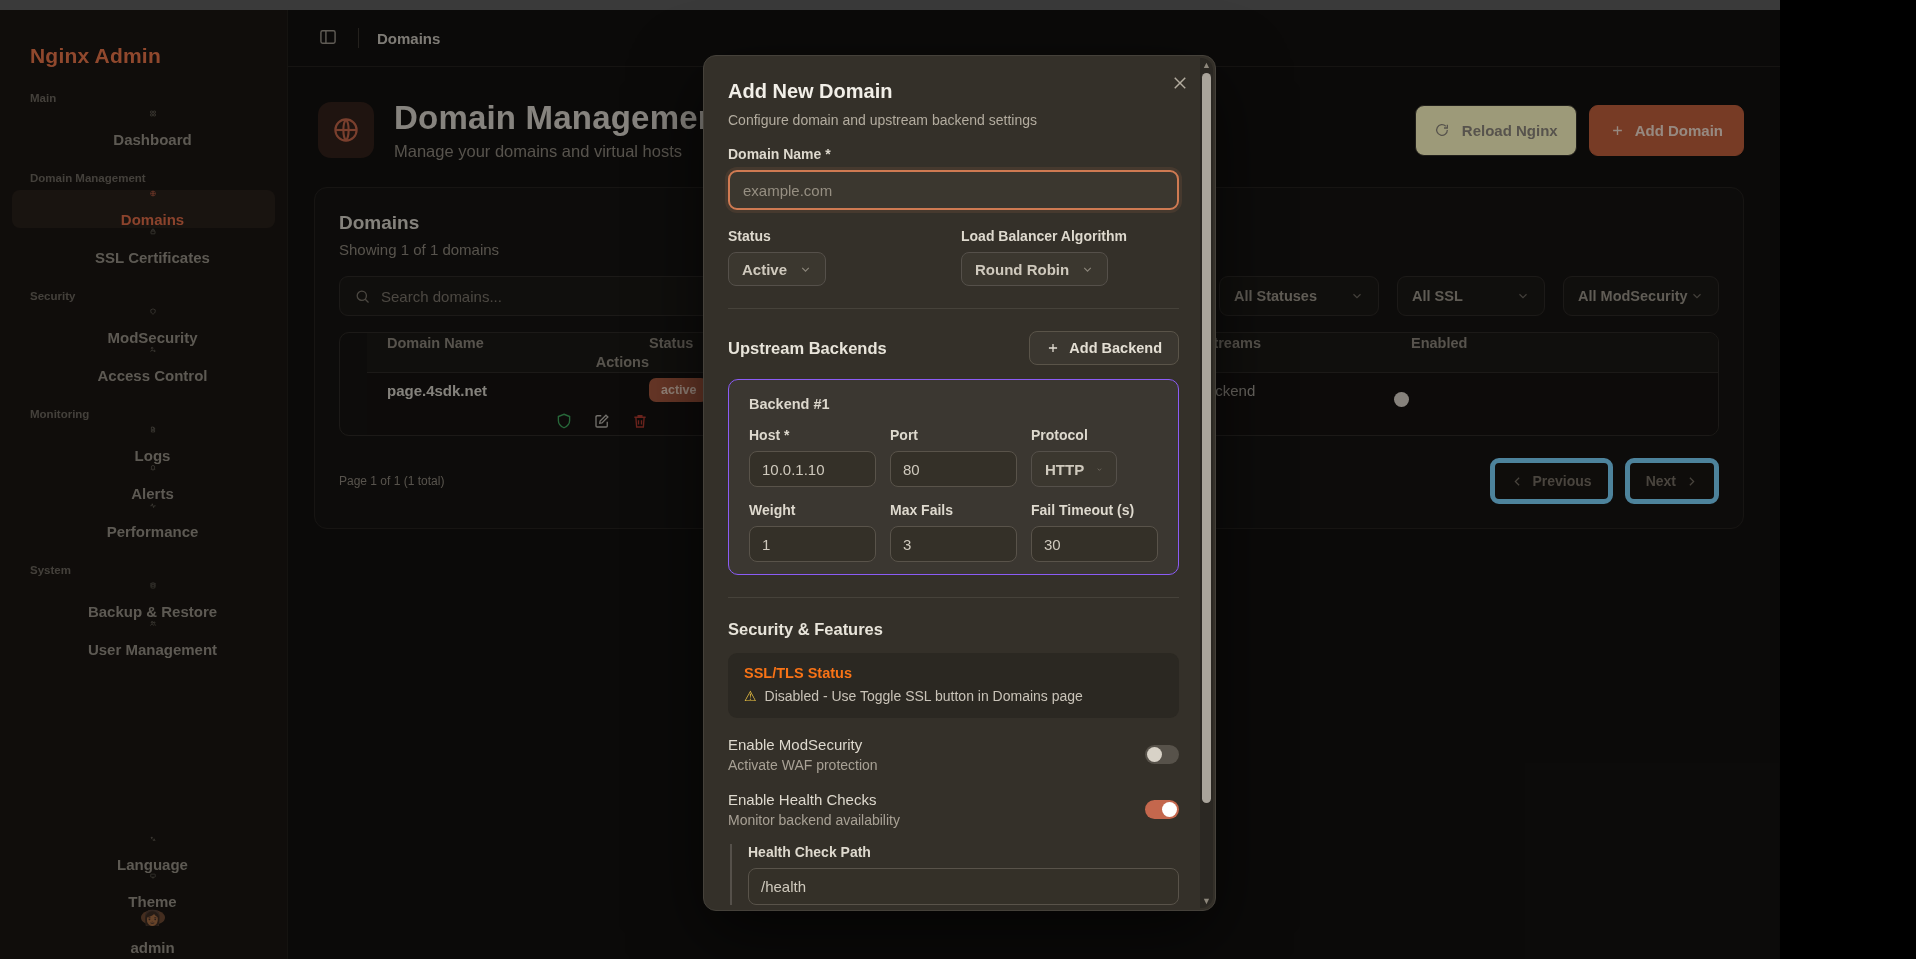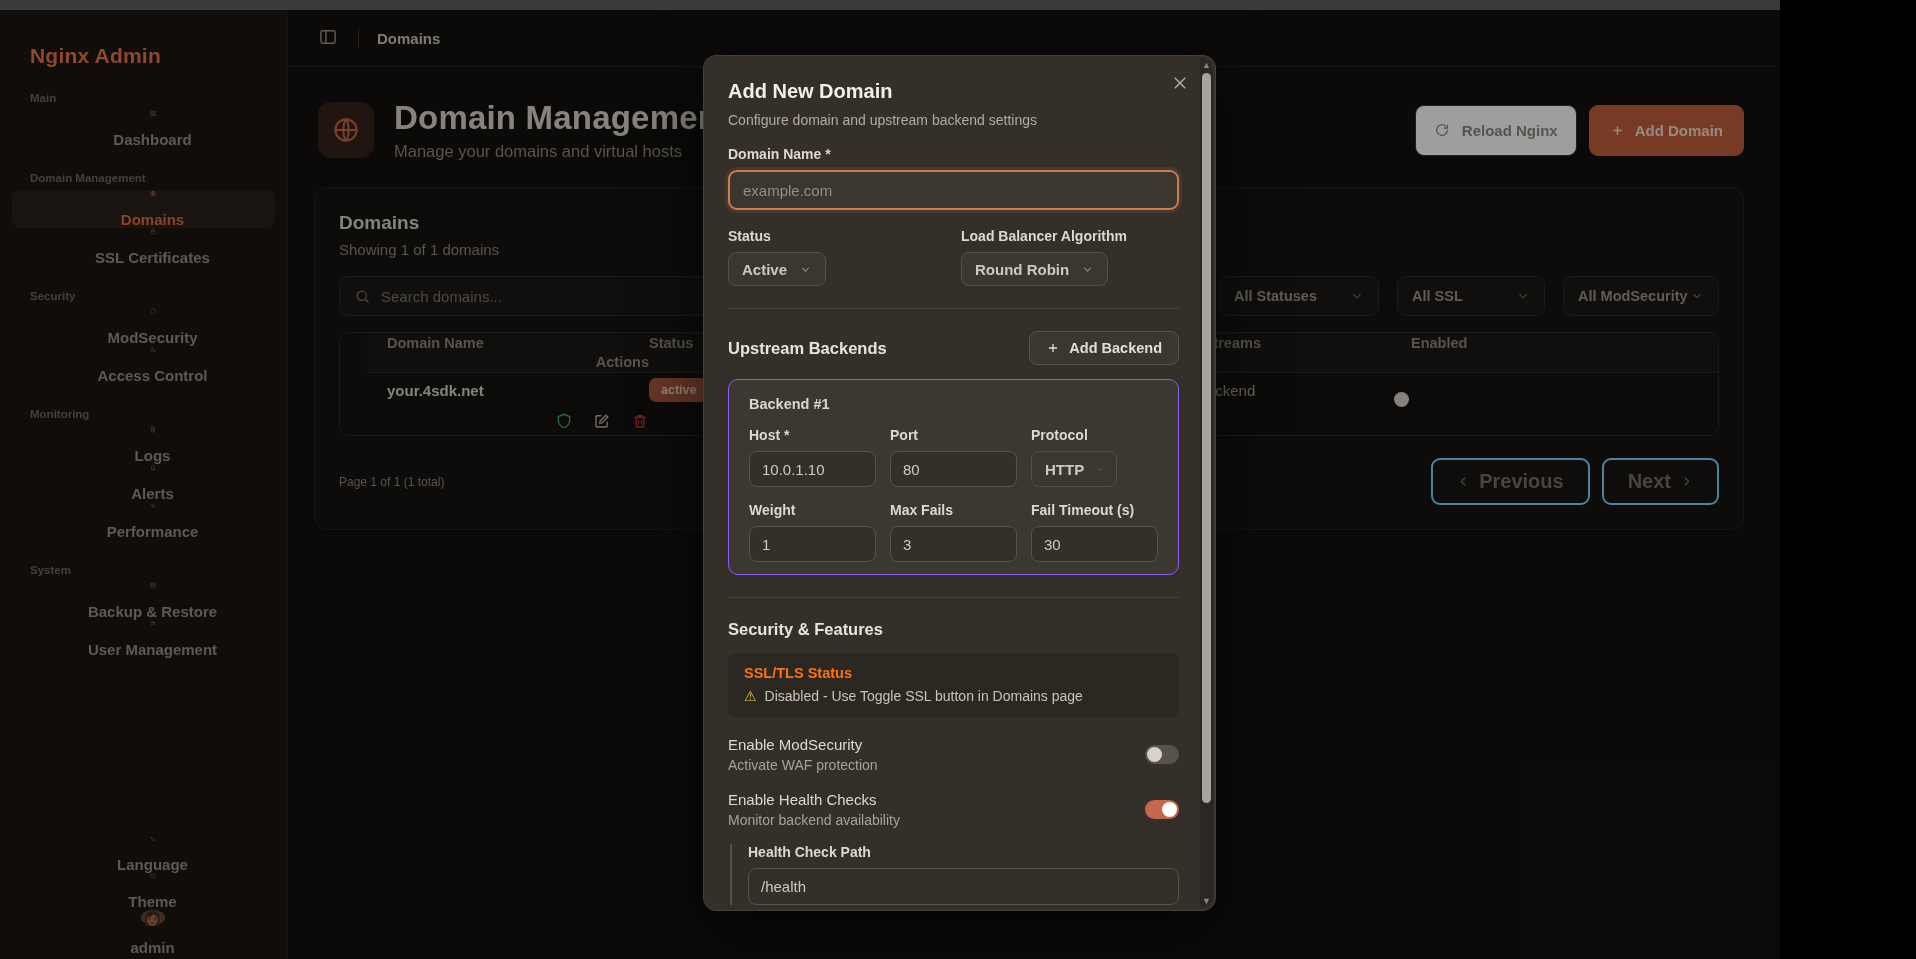--- a/index.html
+++ b/index.html
@@ -31,21 +31,21 @@
   .tb-divider { width:1px; height:20px; background:#3a362f; margin:0 18px; }
   .breadcrumb { font-size:15px; font-weight:600; color:#ccc7bd; }
 
   .page-head { display:flex; align-items:center; gap:20px; padding:32px 36px 0 30px; }
   .globe-box { width:56px; height:56px; border-radius:13px; background:#33211a; display:flex; align-items:center; justify-content:center; flex:0 0 auto; }
   .globe-box svg { width:30px; height:30px; stroke:#c4664a; }
   .page-title { font-size:33px; font-weight:700; color:#d8d4cb; letter-spacing:.2px; }
   .page-sub { font-size:16.5px; color:#8d877c; margin-top:5px; }
   .head-actions { margin-left:auto; display:flex; gap:12px; }
   .btn { display:inline-flex; align-items:center; gap:10px; border-radius:9px; font-size:15px; font-weight:700; cursor:pointer; }
-  .btn-secondary { padding:16px 18px; background:#ffffff; border:1px solid #35312b; color:#8d877c;gap:12px; }
+  .btn-secondary { padding:16px 18px; background:#fef9c3; border:1px solid #35312b; color:#8d877c;gap:12px; }
   .btn-secondary svg { width:16px; height:16px; stroke:#8d877c; }
   .btn-primary { padding:11px 20px; background:#c05f3c; border:1px solid #c05f3c; color:#f3ddcf; }
   .btn-primary svg { width:15px; height:15px; stroke:#f3ddcf; }
 
   
   .card { margin:26px 36px 0 26px; background:#161412; border:1px solid #262320; border-radius:13px; padding:24px; }
   .card-title { font-size:19px; font-weight:700; color:#d6d2c9; }
   .card-sub { font-size:15px; color:#8d877c; margin-top:7px; }
   .toolbar { display:flex; gap:18px; margin-top:18px; }
   .search-box { flex:1; height:40px; display:flex; align-items:center; gap:10px; padding:0 14px; background:#1b1916; border:1px solid #2e2b27; border-radius:9px; }
@@ -69,21 +69,21 @@
   .toggle .knob { position:absolute; top:2px; width:15px; height:15px; border-radius:50%; }
   .toggle.on { background:#a85a3e; } .toggle.on .knob { right:2px; background:#d9d2c8; }
   .toggle.off { background:#57524a; } .toggle.off .knob { left:2px; background:#d8d2c7; }
   .cell-actions { display:flex; justify-content:flex-end; gap:20px; }
   .act-icon { width:18px; height:18px; cursor:pointer; }
   .act-icon.shield { stroke:#3fa65c; } .act-icon.edit { stroke:#b8b4ac; } .act-icon.trash { stroke:#b03a30; }
 
   .pager { display:flex; align-items:center; margin-top:22px; }
   .pager-summary { font-size:12px; color:#8d877c; }
   .pager-btns { margin-left:auto; display:flex; gap:12px; }
-  .pager-btn { display:inline-flex; align-items:center; gap:9px; padding:10px 24px; background:#191613; border:2px solid #7dd3fc; border-radius:9px; color:#776f64; font-size:20px; font-weight:700; cursor:pointer; }
+  .pager-btn { display:inline-flex; align-items:center; gap:9px; padding:10px 16px; background:#191613; border:5px solid #7dd3fc; border-radius:9px; color:#776f64; font-size:14px; font-weight:700; cursor:pointer; }
   .pager-btn svg { width:13px; height:13px; stroke:#776f64; }
 
   
   .overlay { position:absolute; left:0; right:0; top:10px; bottom:0; background:rgba(0,0,0,.38); z-index:40; }
   .modal { position:absolute; left:703px; top:55px; width:513px; height:856px; background:#343029; border:1px solid #45413a; border-radius:13px; z-index:50; box-shadow:0 24px 70px rgba(0,0,0,.6); padding:24px 36px 0 24px; overflow:hidden; }
   .modal-title { font-size:20px; font-weight:700; color:#f2efe8; }
   .modal-sub { font-size:14px; color:#b3ac9f; margin-top:9px; }
   .modal-close { position:absolute; top:18px; right:24px; width:20px; height:20px; cursor:pointer; }
   .modal-close svg { width:18px; height:18px; stroke:#b3ac9f; }
   .f-label { display:block; font-size:14px; font-weight:700; color:#ded9ce; }
@@ -327,21 +327,21 @@
 
       <div class="table">
         <div class="t-head">
           <span>Domain Name</span>
           <span>Status</span>
           <span>Upstreams</span>
           <span>Enabled</span>
           <span>Actions</span>
         </div>
         <div class="t-row">
-          <span class="cell-domain">your.4sdk.net</span>
+          <span class="cell-domain">page.4sdk.net</span>
           <span><span class="badge">active</span></span>
           <span class="cell-upstreams">1 backend</span>
           <span><span class="toggle on"><span class="knob"></span></span></span>
           <span class="cell-actions">
             <svg class="act-icon shield" viewBox="0 0 24 24" fill="none" stroke-width="1.8">
                 <path d="M12 3l7.5 3v5.2c0 4.8-3.4 7.9-7.5 9.8-4.1-1.9-7.5-5-7.5-9.8V6z"></path>
               </svg>
             <svg class="act-icon edit" viewBox="0 0 24 24" fill="none" stroke-width="1.8">
                 <path d="M11 5H5.5A1.5 1.5 0 0 0 4 6.5v12A1.5 1.5 0 0 0 5.5 20h12a1.5 1.5 0 0 0 1.5-1.5V13"></path>
                 <path d="M17.3 4.2l2.5 2.5L12 14.5l-3 .5.5-3z"></path>

